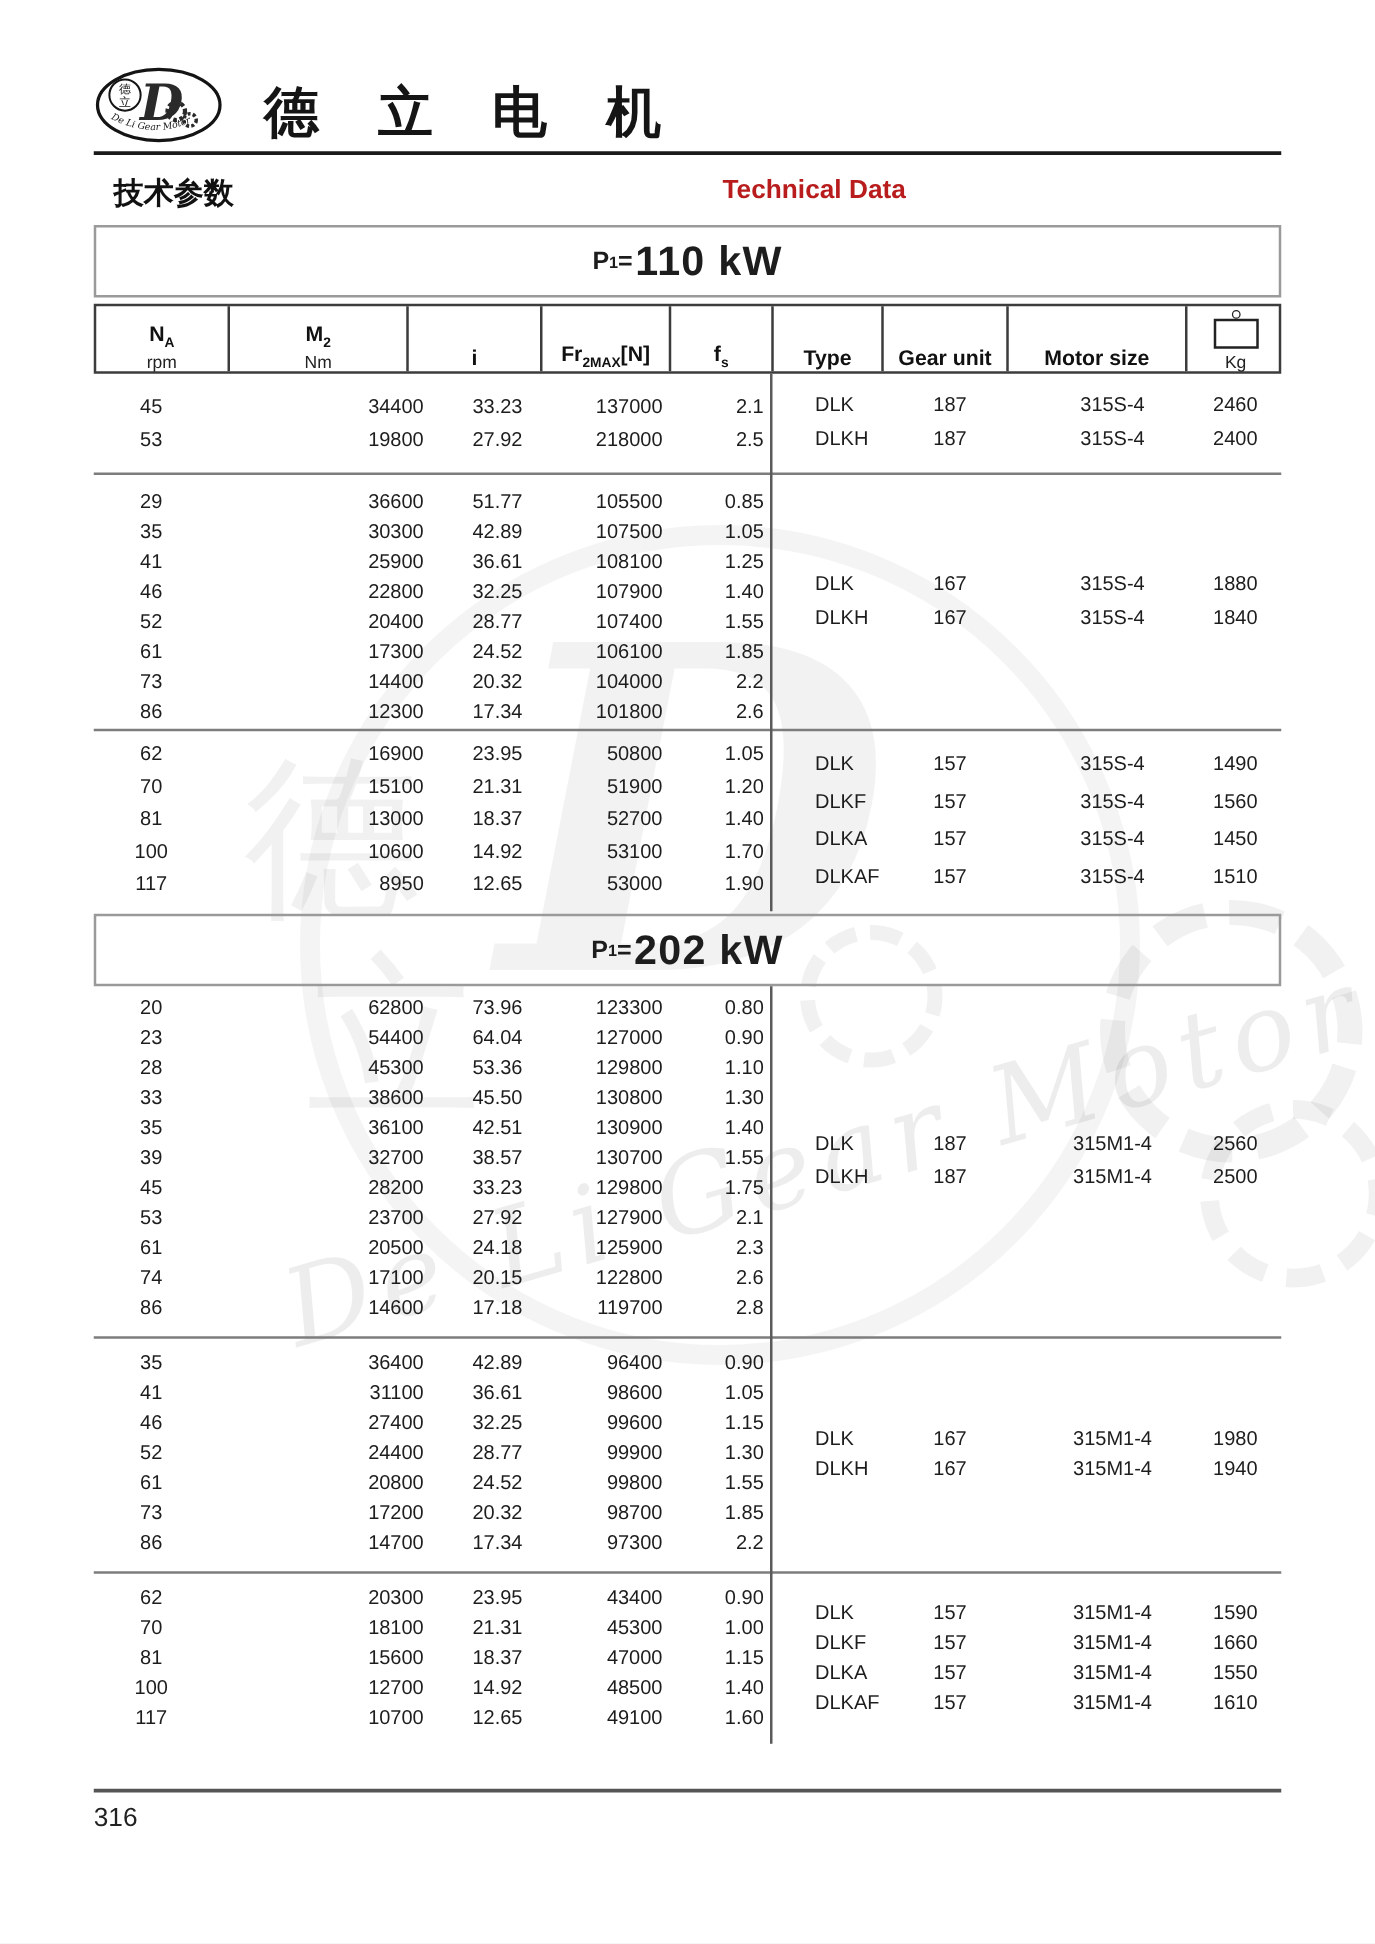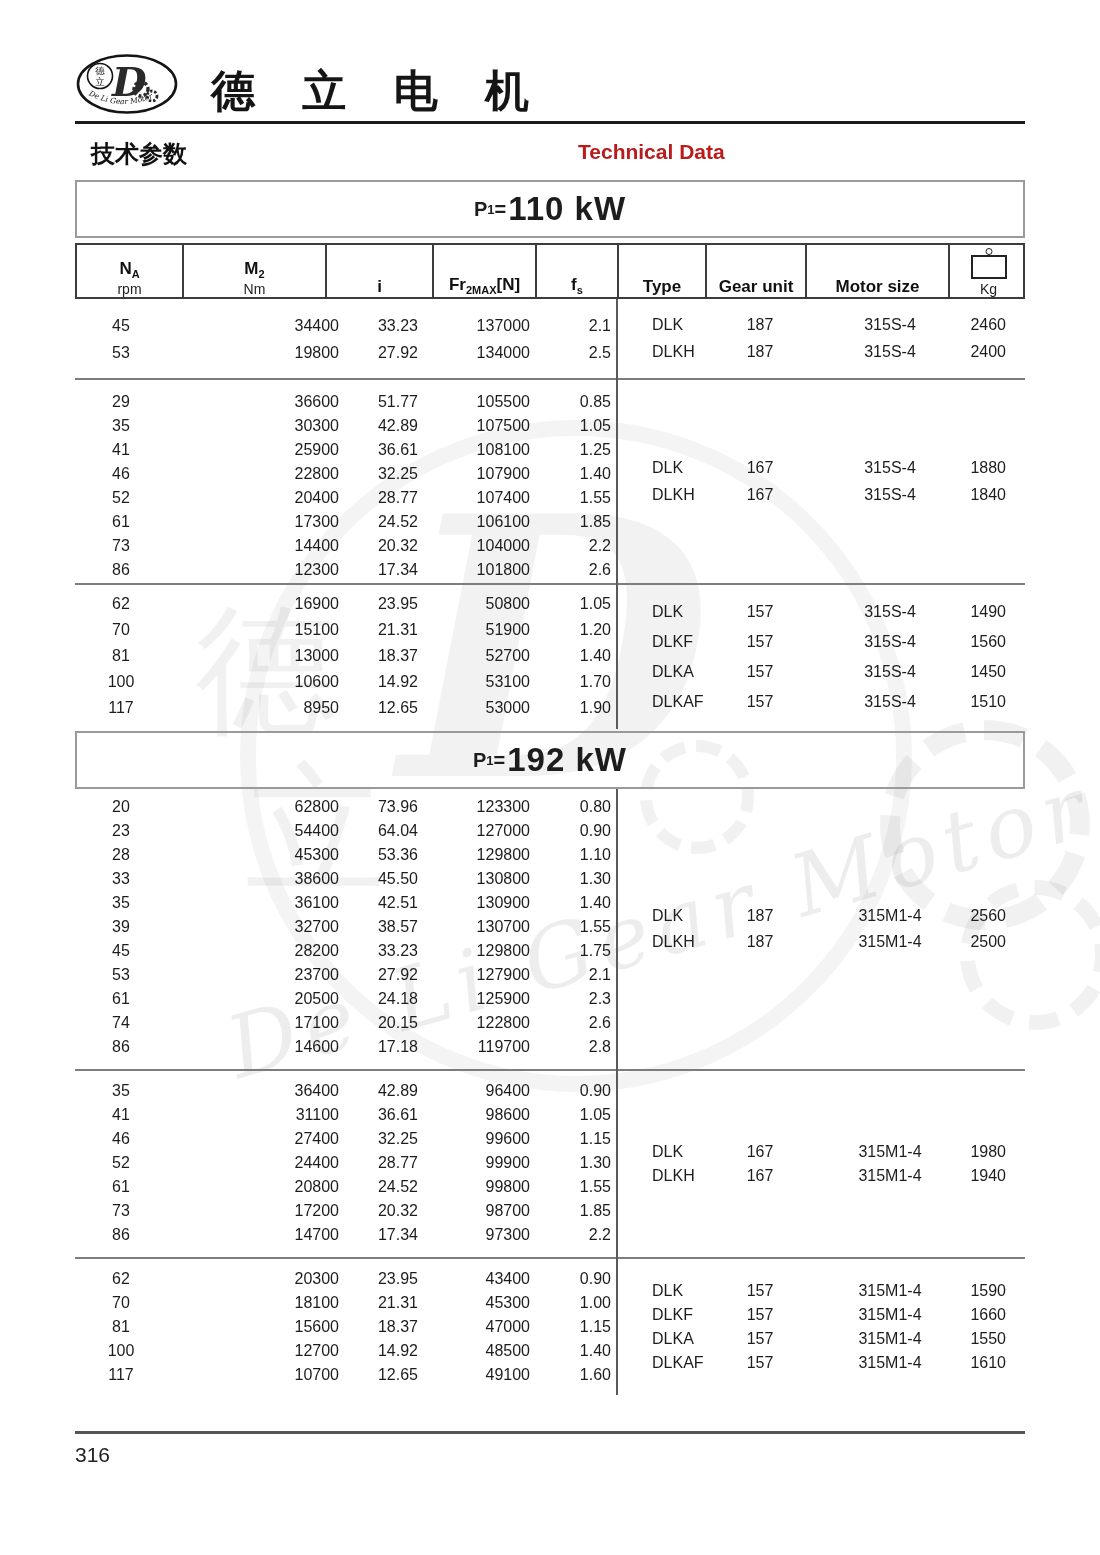--- a/index.html
+++ b/index.html
@@ -176,21 +176,21 @@
               <span class="c1">45</span>
               <span class="c2">34400</span>
               <span class="c3">33.23</span>
               <span class="c4">137000</span>
               <span class="c5">2.1</span>
             </div>
             <div class="trow">
               <span class="c1">53</span>
               <span class="c2">19800</span>
               <span class="c3">27.92</span>
-              <span class="c4">134000</span>
+              <span class="c4">218000</span>
               <span class="c5">2.5</span>
             </div>
           </div>
           <div class="type-overlay">
             <div class="ttrow">
               <span class="t1">DLK</span>
               <span class="t2">187</span>
               <span class="t3">315S-4</span>
               <span class="t4">2460</span>
             </div>
@@ -342,21 +342,21 @@
               <span class="t4">1510</span>
             </div>
           </div>
         </div>
       </div>
 
     <div class="power-box second">
       <span class="pt-small">P</span>
         <sub>1</sub>
         <span class="pt-small">=</span>
-        <span class="pt-big">192 kW</span>
+        <span class="pt-big">202 kW</span>
     </div>
 
     <div class="data-area" id="section-1">
         <div class="group g10">
           <div class="left-rows">
             <div class="trow">
               <span class="c1">20</span>
               <span class="c2">62800</span>
               <span class="c3">73.96</span>
               <span class="c4">123300</span>

